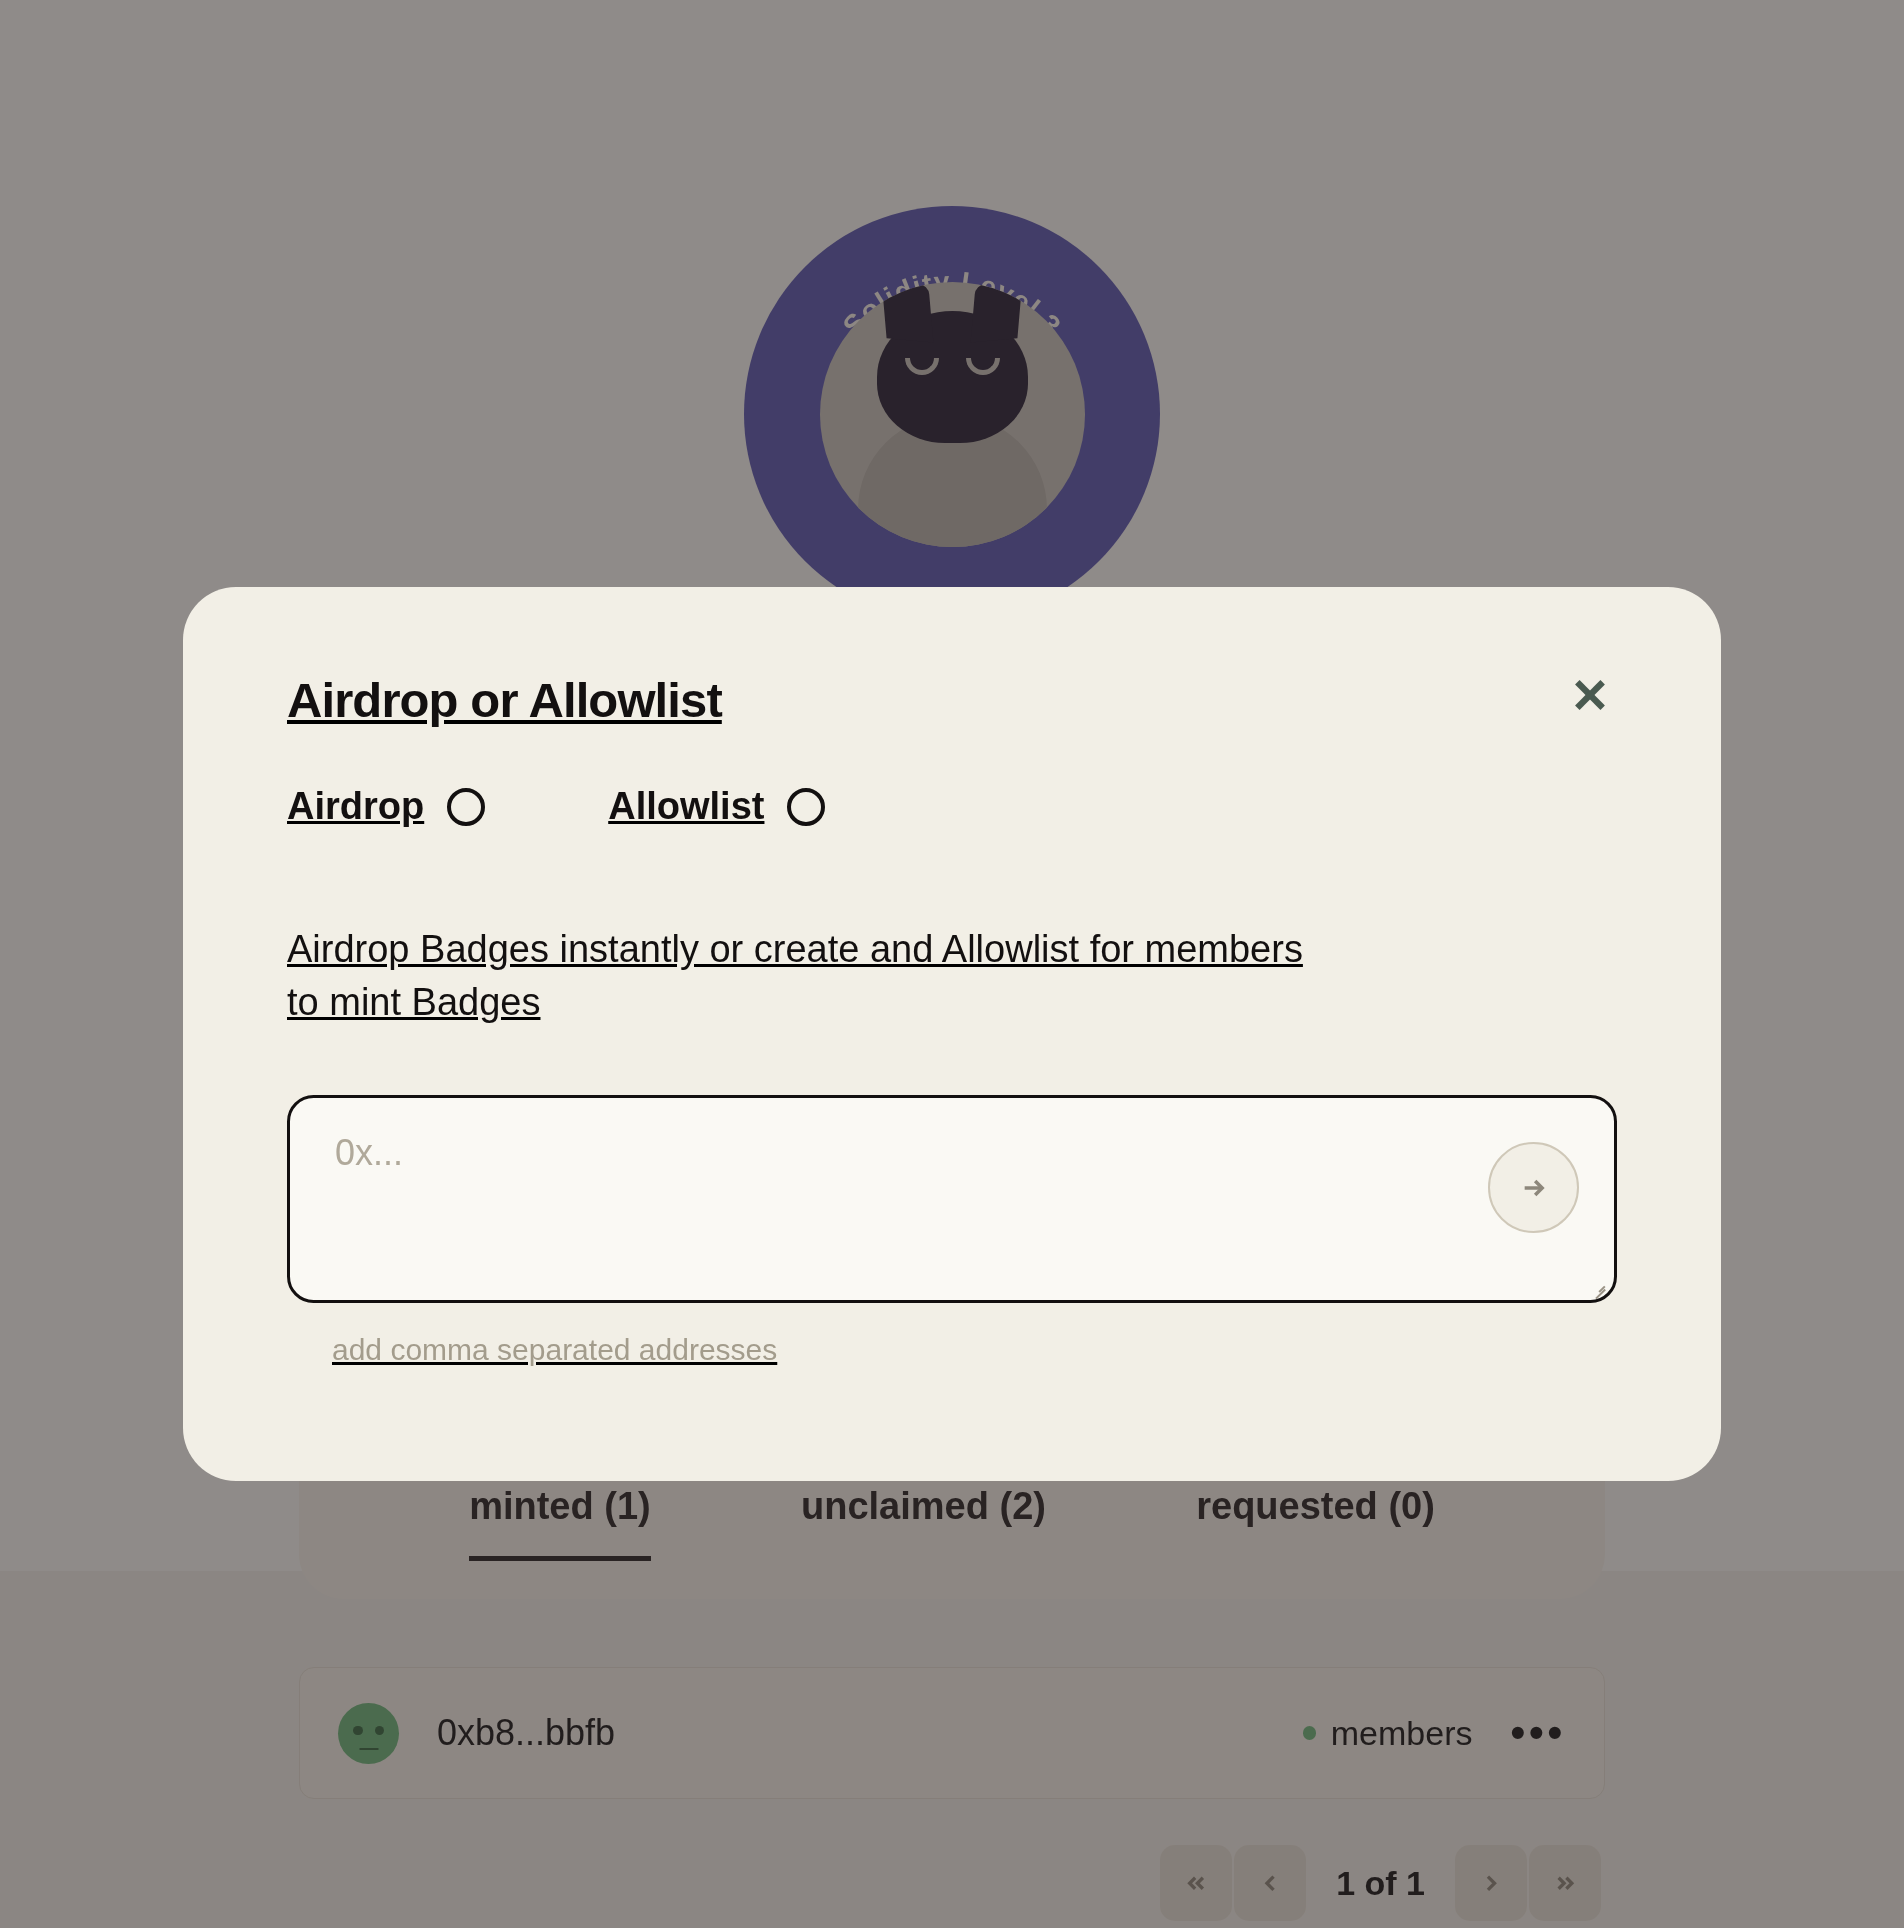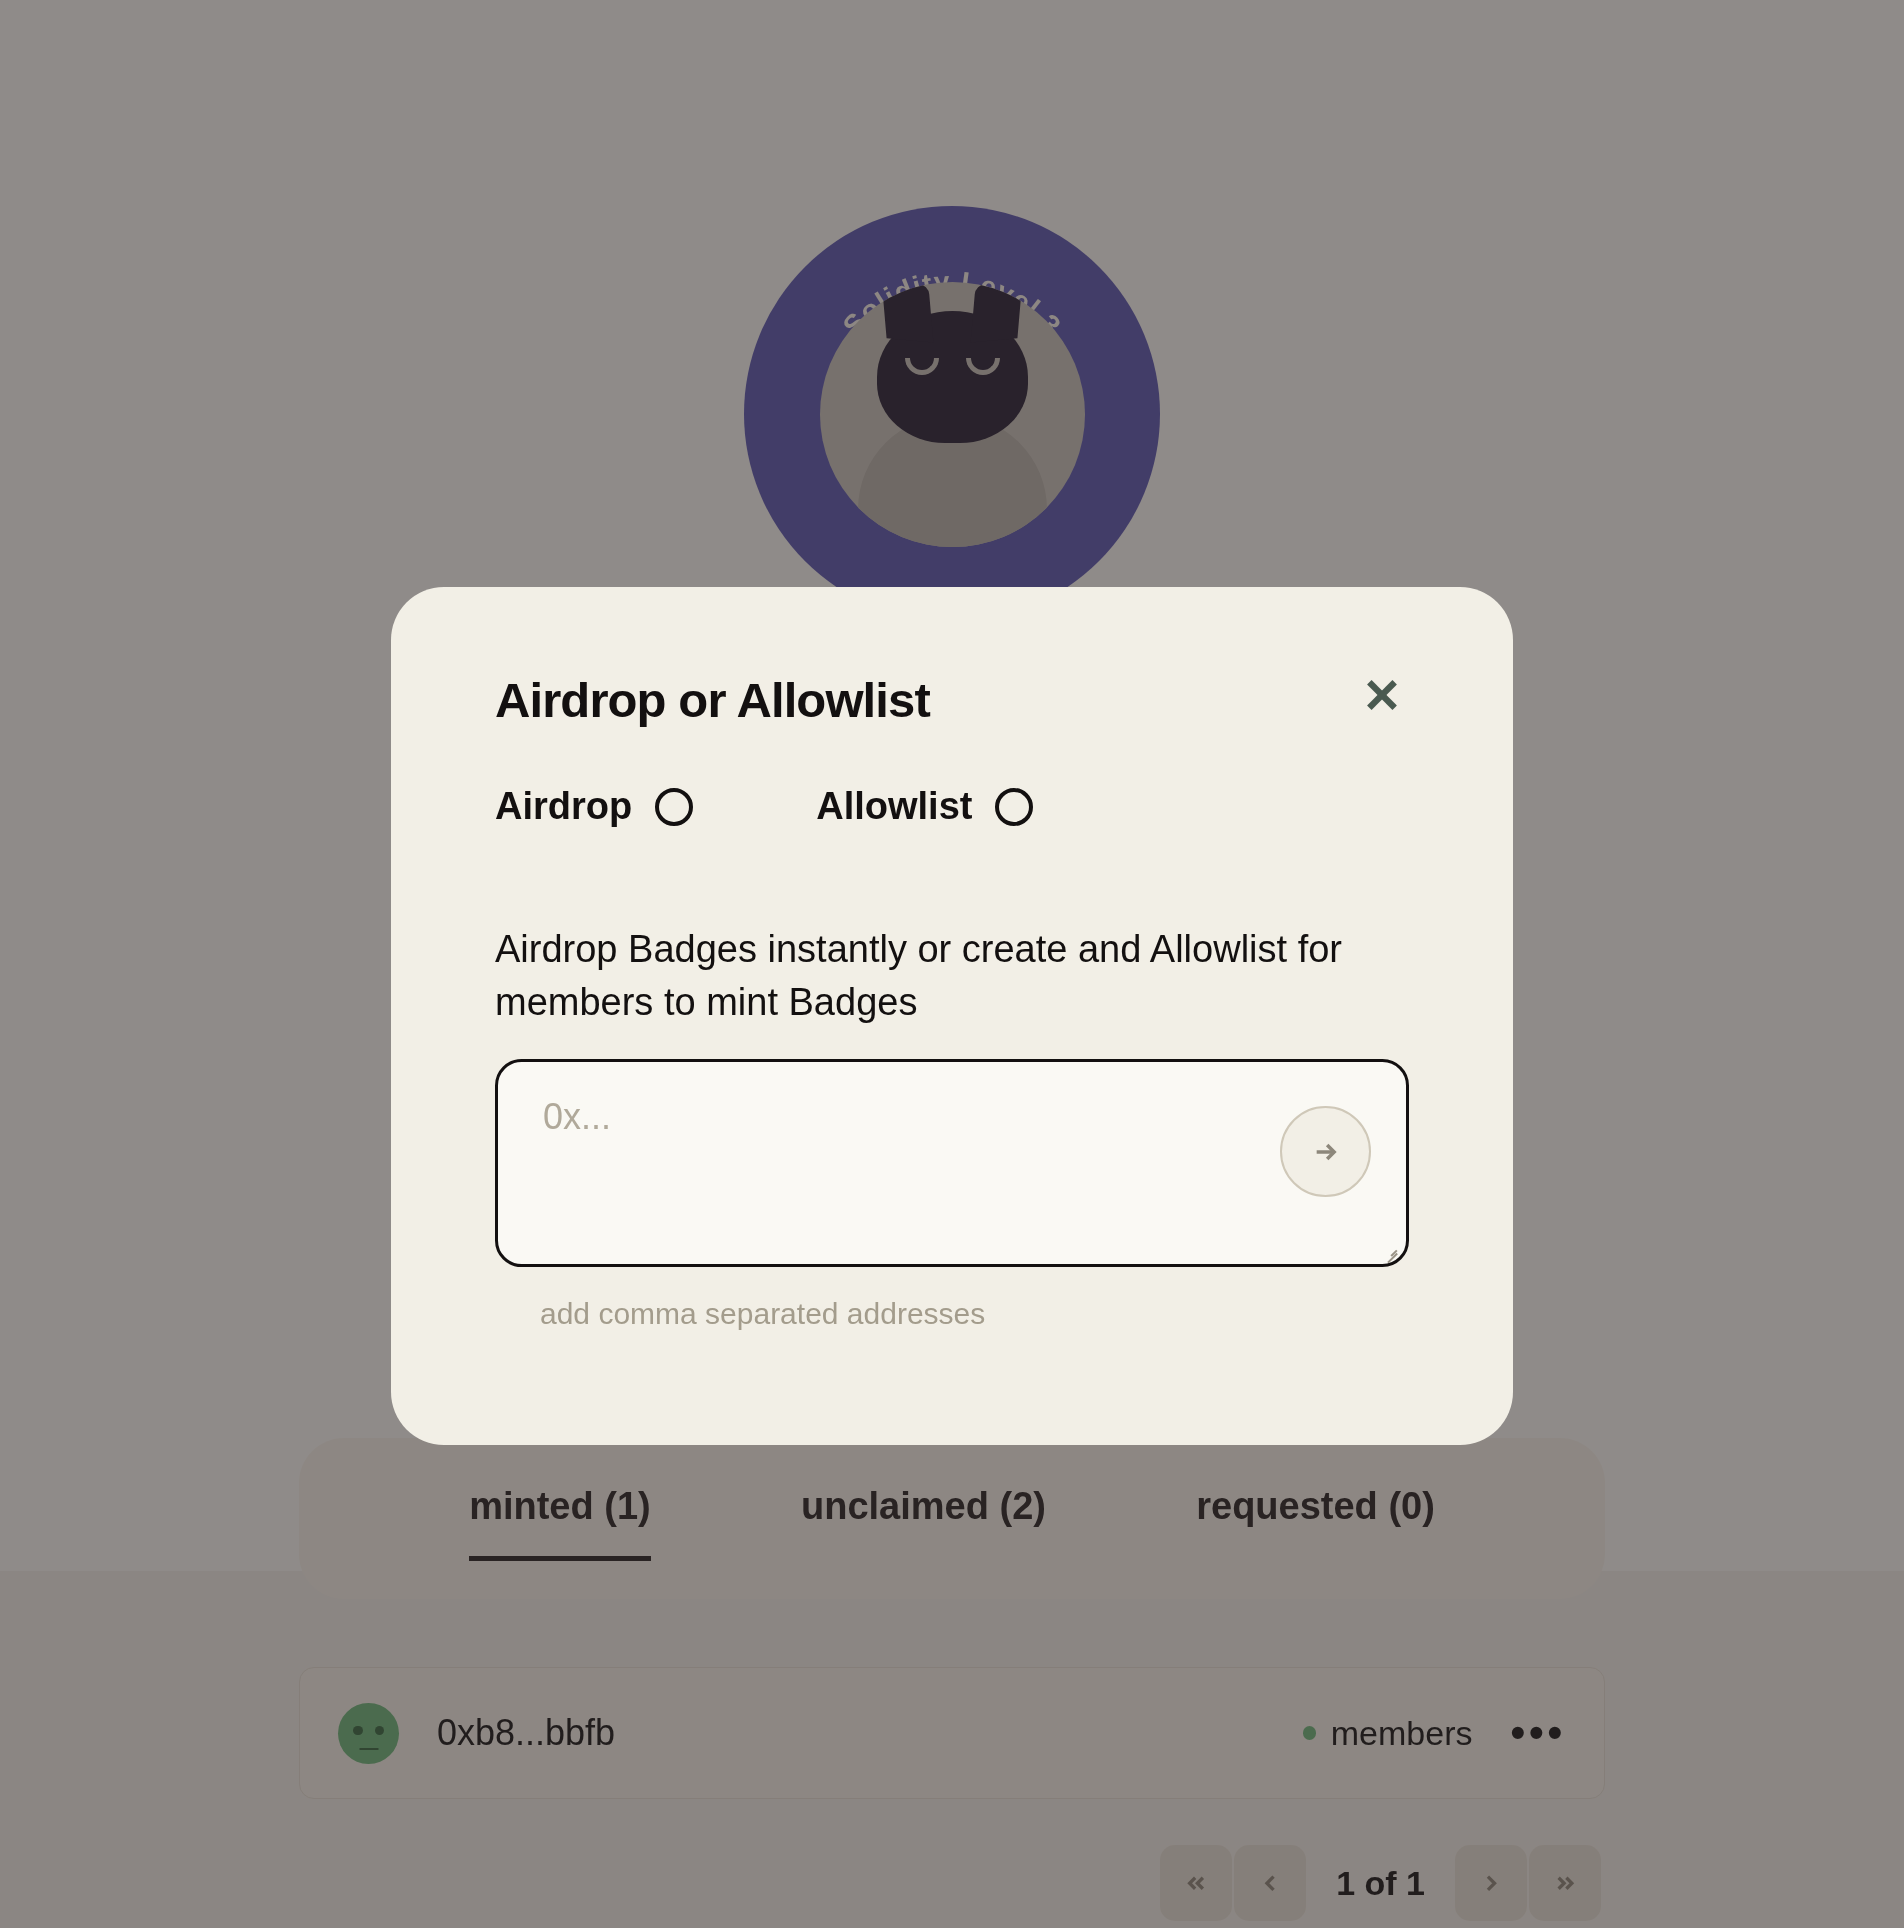--- a/index.html
+++ b/index.html
@@ -232,24 +232,25 @@
     inset: 0;
     background: rgba(40,32,32,0.5);
   }
 
   
   .modal {
     position: absolute;
     top: 587px;
     left: 50%;
     transform: translateX(-50%);
-    width: 1122px;
+    width: 1538px;
     background: #f2efe6;
     border-radius: 53px;
     padding: 85px 104px 114px;
+    text-decoration: underline;
   }
   .modal-header {
     display: flex;
     justify-content: space-between;
     align-items: flex-start;
   }
   .modal-title {
     font-size: 49px;
     font-weight: 800;
     color: #131010;
@@ -290,21 +291,21 @@
   }
   .modal-desc {
     font-size: 38px;
     color: #131010;
     line-height: 1.4;
     margin-top: 95px;
     max-width: 1041px;
   }
   .input-wrap {
     position: relative;
-    margin-top: 30px;
+    margin-top: 66px;
   }
   .addr-input {
     width: 100%;
     height: 208px;
     border: 3.8px solid #131010;
     border-radius: 26.5px;
     background: #faf9f4;
     font-size: 36px;
     padding: 34px 132px 34px 45px;
     color: #131010;

